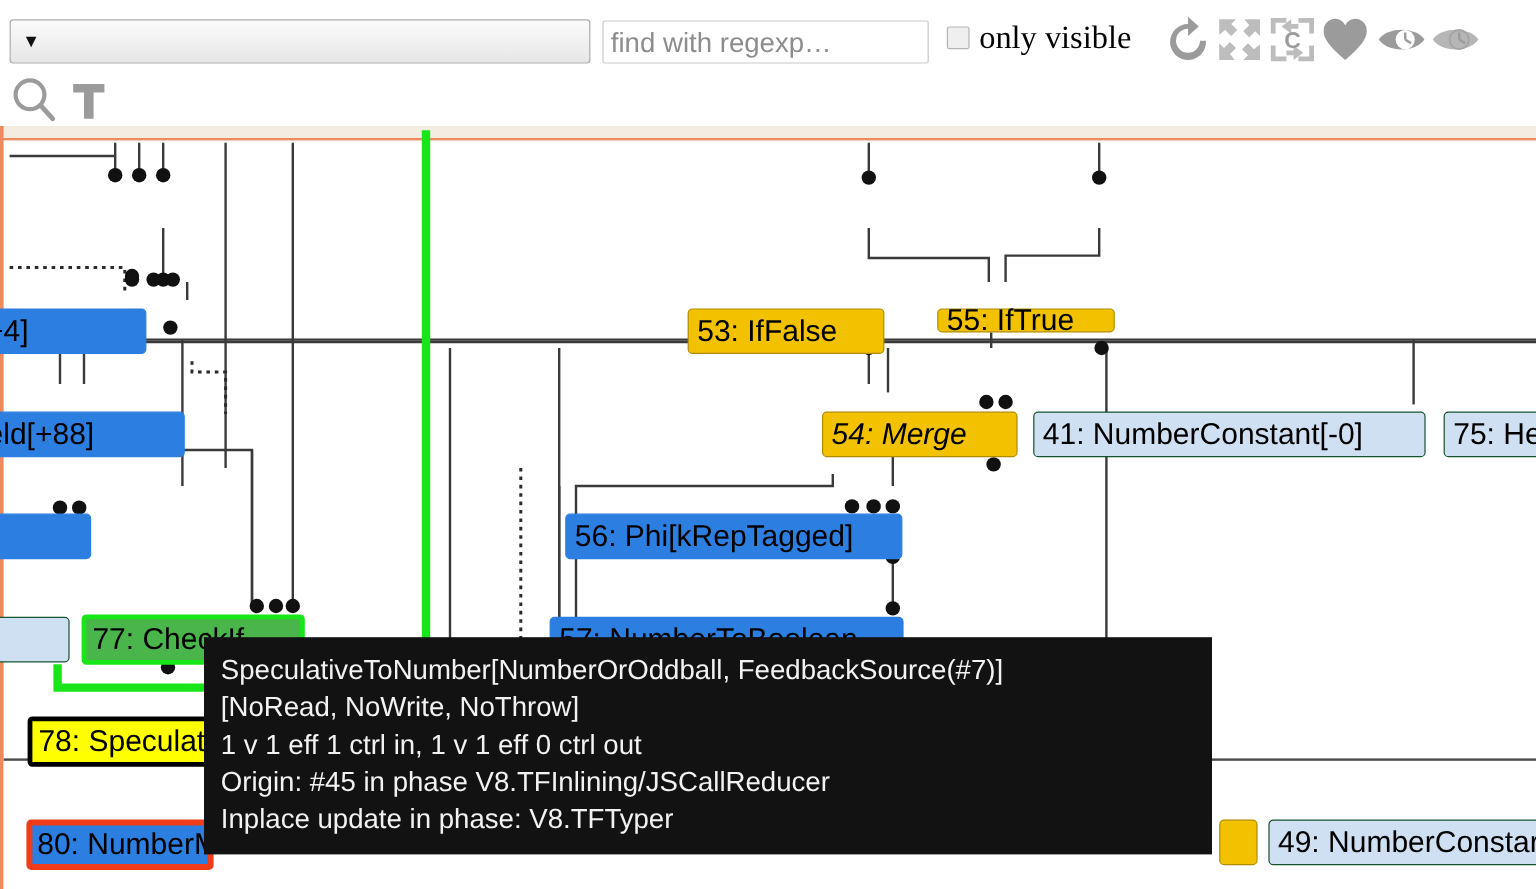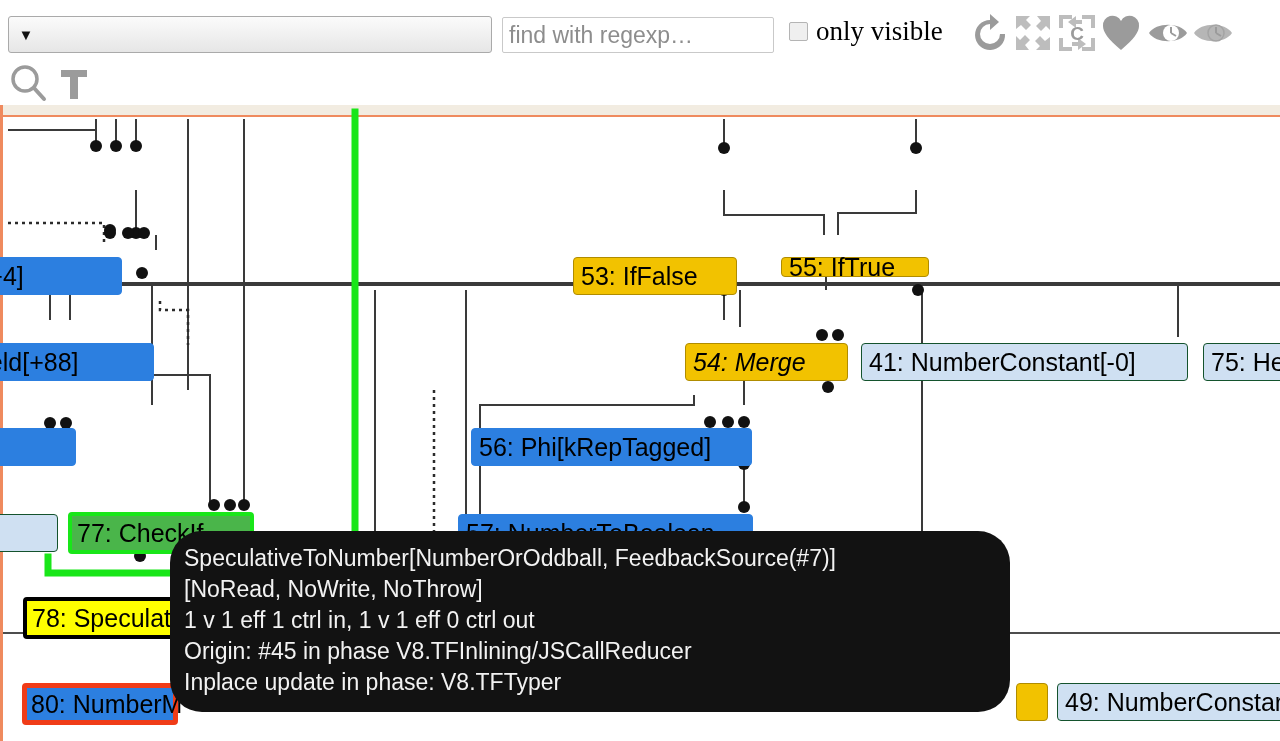--- a/index.html
+++ b/index.html
@@ -174,21 +174,20 @@
     width: 840px;
     background: #121212;
     color: #f2f2f2;
     font-family: "Liberation Sans", sans-serif;
     font-size: 23px;
     line-height: 31px;
     padding: 12px 28px 14px 14px;
     box-sizing: border-box;
     z-index: 50;
     white-space: nowrap;
-    border-radius: 32px;
   }
   #tooltip div { overflow: hidden; }
 
   
   #bottom-strip {
     position: absolute;
     left: 3px; top: 527px;
     width: 1277px; height: 109px;
     background: #ffffff;
     border-top: 2px solid #4d4d4d;

